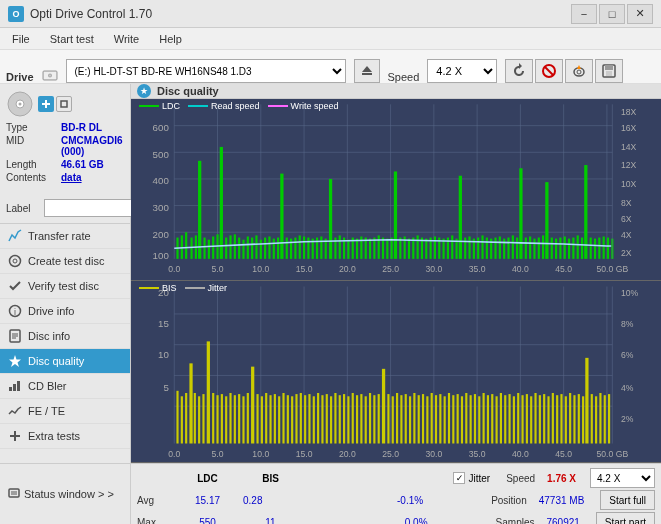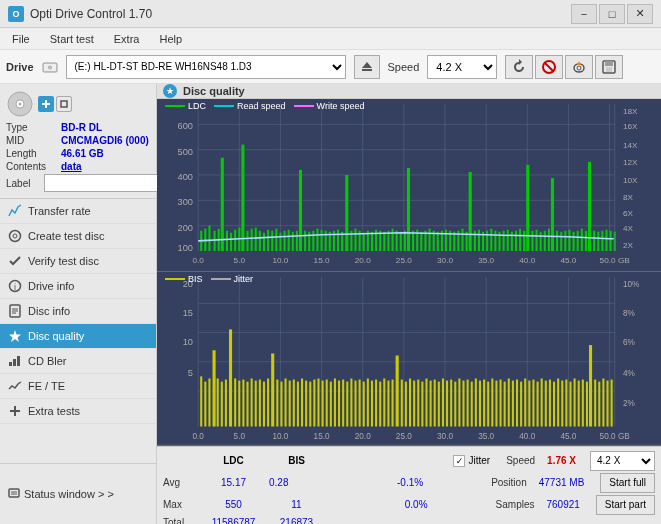--- a/index.html
+++ b/index.html
@@ -32,47 +32,47 @@
       border-bottom: 1px solid #ddd;
       gap: 4px;
     }
     .menu-item { padding: 2px 8px; cursor: pointer; font-size: 11px; color: #333; }
 
     
     .drive-bar {
       background: #f5f5f5;
       height: 34px;
       display: flex;
-      align-items: center;
+      align-items: flex-end;
       padding: 0 6px;
       border-bottom: 1px solid #ddd;
       gap: 8px;
     }
     .drive-label { font-size: 11px; color: #333; font-weight: bold; }
     .drive-select { height: 24px; border: 1px solid #aaa; background: white; font-size: 10px; padding: 0 4px; flex: 1; max-width: 280px; }
     .drive-btn { width: 26px; height: 24px; background: #e8e8e8; border: 1px solid #aaa; display: flex; align-items: center; justify-content: center; cursor: pointer; }
     .speed-label { font-size: 11px; color: #333; }
     .speed-select { height: 24px; border: 1px solid #aaa; background: white; font-size: 11px; padding: 0 4px; width: 70px; }
     .action-btns { display: flex; gap: 2px; }
     .action-btn { width: 28px; height: 24px; background: #e8e8e8; border: 1px solid #aaa; display: flex; align-items: center; justify-content: center; cursor: pointer; font-size: 14px; }
 
     
     .main { display: flex; height: calc(524px - 84px); }
 
     
-    .sidebar { width: 157px; background: #e8e8e8; border-right: 1px solid #ccc; display: flex; flex-direction: column; flex-shrink: 0; }
+    .sidebar { width: 131px; background: #e8e8e8; border-right: 1px solid #ccc; display: flex; flex-direction: column; flex-shrink: 0; }
     
     .disc-section { padding: 6px; border-bottom: 1px solid #ccc; }
     .disc-header { display: flex; align-items: center; gap: 4px; margin-bottom: 4px; }
     .disc-info-row { display: flex; font-size: 10px; margin-bottom: 2px; }
     .disc-info-key { color: #333; width: 55px; flex-shrink: 0; }
     .disc-info-val { color: #0000cc; font-weight: bold; }
     .disc-info-val.blue { color: #0000cc; }
     .disc-info-val.data { color: #0000cc; text-decoration: underline; cursor: pointer; }
-    .label-row { display: flex; align-items: center; gap: 14px; margin-top: 2px; }
+    .label-row { display: flex; align-items: center; gap: 14px; margin-top: 16px; }
     .label-key { font-size: 10px; color: #333; width: 35px; }
     .label-input { height: 18px; border: 1px solid #aaa; background: white; font-size: 10px; flex: 1; padding: 0 2px; }
     .label-btn { width: 20px; height: 18px; background: #e8e8e8; border: 1px solid #aaa; display: flex; align-items: center; justify-content: center; cursor: pointer; font-size: 10px; }
 
     .nav-item {
       display: flex; align-items: center; gap: 6px;
       padding: 5px 8px; cursor: pointer; font-size: 11px; color: #333;
       border-bottom: 1px solid #ddd;
     }
     .nav-item.active { background: #3399cc; color: white; }
@@ -144,21 +144,21 @@
   <div class="title-bar-right">
     <div class="title-btn">−</div>
     <div class="title-btn">□</div>
     <div class="title-btn close">✕</div>
   </div>
 </div>
 
 <div class="menu-bar">
   <span class="menu-item">File</span>
   <span class="menu-item">Start test</span>
-  <span class="menu-item">Extra</span>
+  <span class="menu-item">Write</span>
   <span class="menu-item">Help</span>
 </div>
 
 <div class="drive-bar">
   <span class="drive-label">Drive</span>
   <div style="width:16px;height:16px;display:flex;align-items:center;justify-content:center;">
     <svg width="16" height="16" viewBox="0 0 16 16">
         <rect x="1" y="4" width="14" height="9" rx="1" fill="#ddd" stroke="#999" stroke-width="1"></rect>
         <rect x="2" y="5" width="12" height="7" fill="#eee"></rect>
         <circle cx="8" cy="8.5" r="2" fill="#aaa"></circle>

